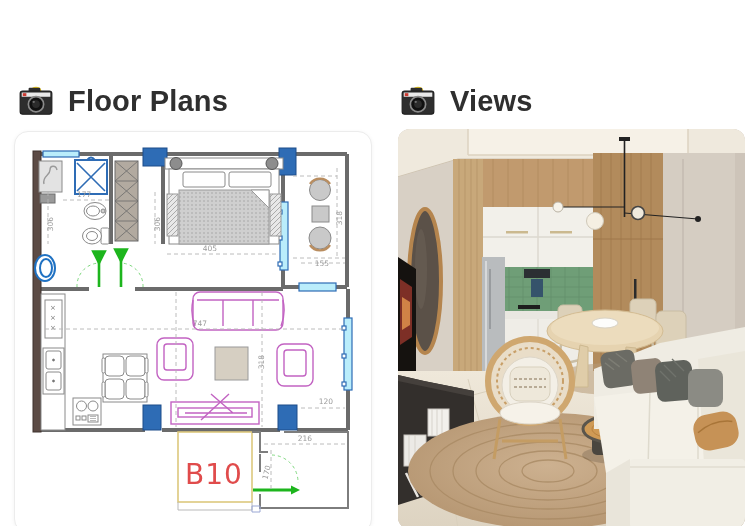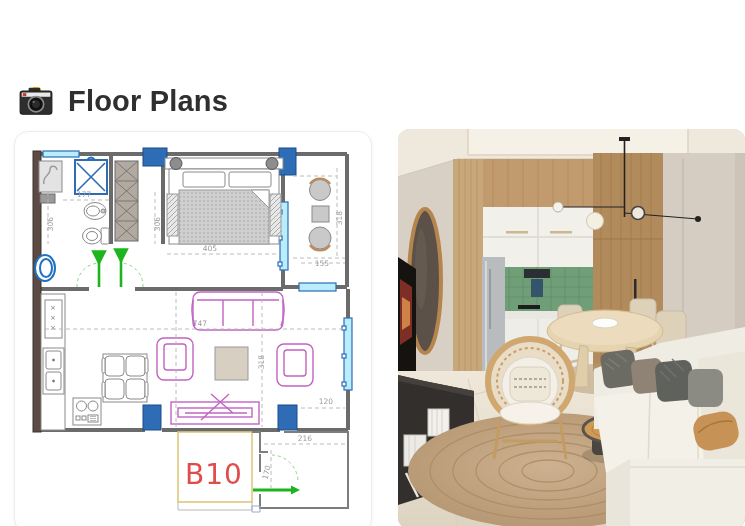--- a/index.html
+++ b/index.html
@@ -30,20 +30,33 @@
       <rect x="2" y="6.5" width="30" height="22" rx="2.5" fill="#2e2e2e" stroke="#1c1c1c"></rect>
       <rect x="3.5" y="8" width="27" height="4" fill="#e9e9e9"></rect>
       <rect x="4.5" y="8.6" width="3.4" height="2.8" fill="#cc3b32"></rect>
       <circle cx="17" cy="19" r="7.2" fill="#101010" stroke="#8a8a8a" stroke-width="1.6"></circle>
       <circle cx="17" cy="19" r="3.6" fill="#2b2b2b"></circle>
       <circle cx="14.8" cy="16.8" r="1.1" fill="#6d6d6d"></circle>
     </svg>
     <span class="title">Floor Plans</span>
   </div>
 
+  <div class="section-header" id="hdr-views">
+    <svg class="cam" viewBox="0 0 34 32">
+      <ellipse cx="17" cy="6" rx="5" ry="3.4" fill="#f4d01f"></ellipse>
+      <rect x="10" y="3.5" width="11" height="5" rx="1" fill="#2e2e2e"></rect>
+      <rect x="2" y="6.5" width="30" height="22" rx="2.5" fill="#2e2e2e" stroke="#1c1c1c"></rect>
+      <rect x="3.5" y="8" width="27" height="4" fill="#e9e9e9"></rect>
+      <rect x="4.5" y="8.6" width="3.4" height="2.8" fill="#cc3b32"></rect>
+      <circle cx="17" cy="19" r="7.2" fill="#101010" stroke="#8a8a8a" stroke-width="1.6"></circle>
+      <circle cx="17" cy="19" r="3.6" fill="#2b2b2b"></circle>
+      <circle cx="14.8" cy="16.8" r="1.1" fill="#6d6d6d"></circle>
+    </svg>
+    <span class="title">Views</span>
+  </div>
 
   <div class="card-floorplan">
     <svg width="356" height="400" viewBox="0 0 356 400">
       <defs>
         <pattern id="dots" width="4" height="4" patternUnits="userSpaceOnUse">
           <rect width="4" height="4" fill="#cfcfcf"></rect>
             <circle cx="1" cy="1" r=".7" fill="#9a9a9a"></circle>
         </pattern>
         <pattern id="hatch" width="5" height="5" patternUnits="userSpaceOnUse">
           <rect width="5" height="5" fill="#e8e8e8"></rect>

